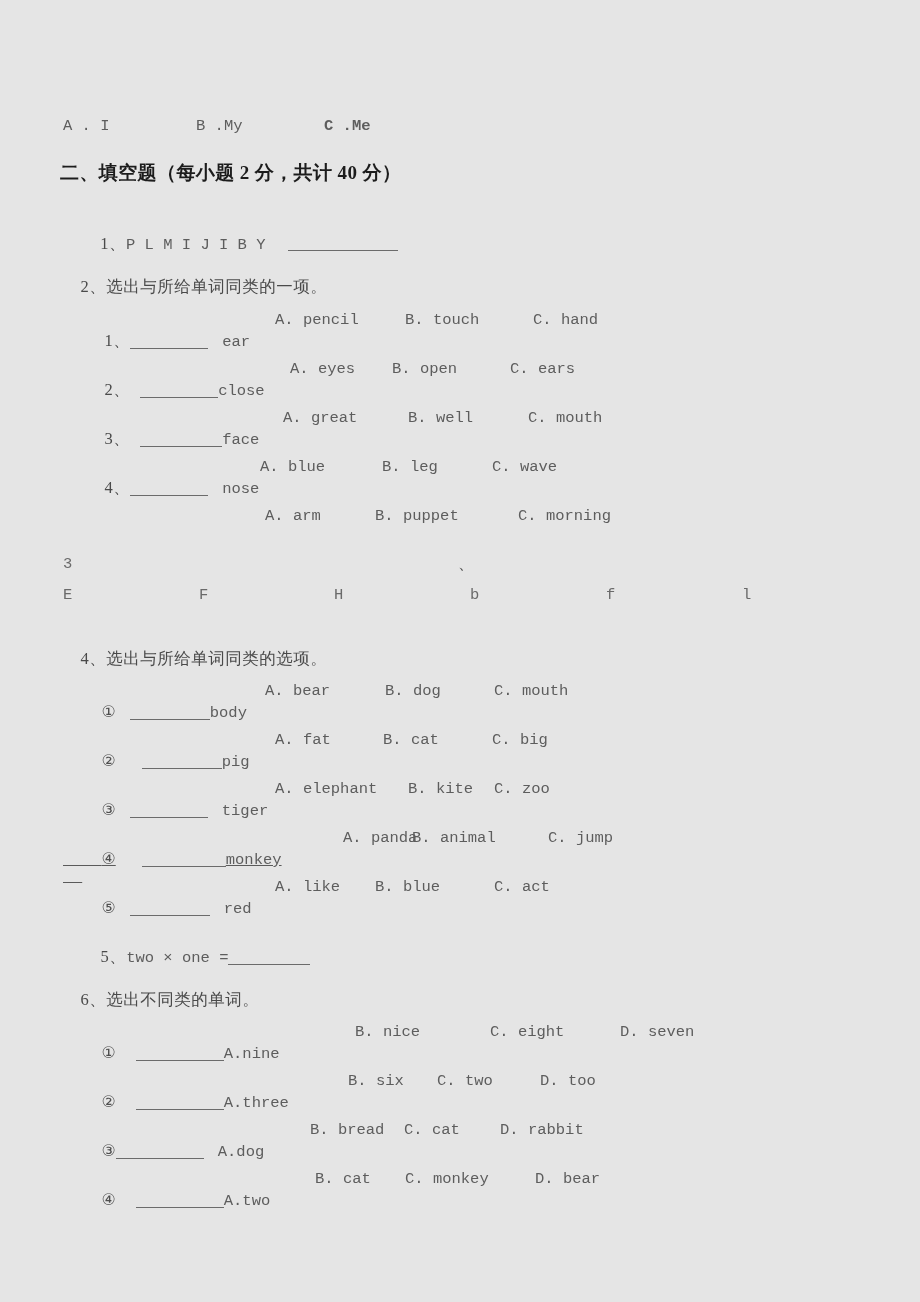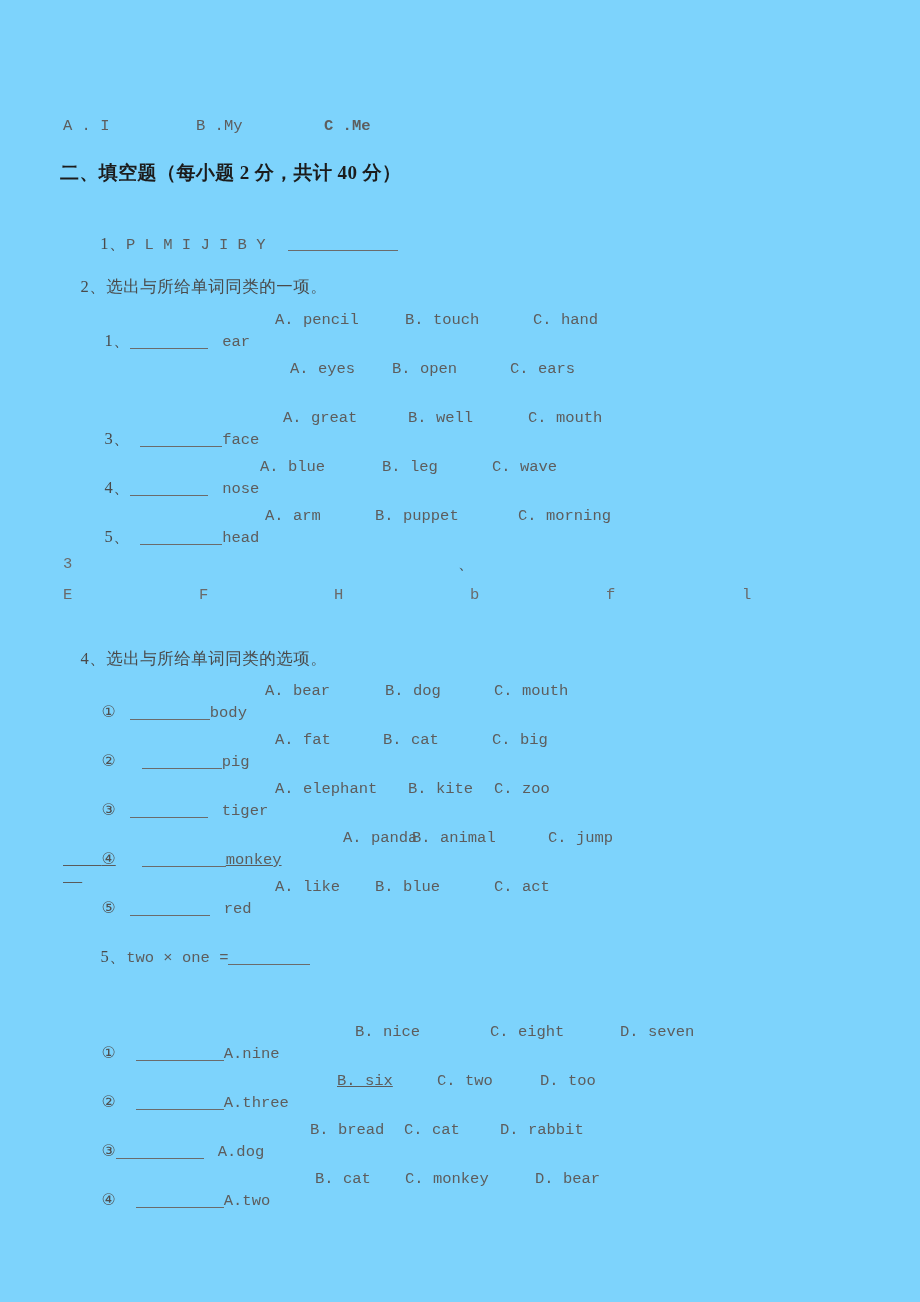--- a/index.html
+++ b/index.html
@@ -12,21 +12,21 @@
     width: 920px;
     height: 1302px;
     position: relative;
     font-family: "Liberation Mono", "DejaVu Sans Mono", monospace;
     color: #5a5a5a;
     overflow: hidden;
   }
   .page {
     position: absolute;
     inset: 0;
-    background: #7dd3fc;
+    background: #e5e5e5;
   }
 
   
   .row {
     position: absolute;
     white-space: pre;
     line-height: 1;
   }
 
   
@@ -113,41 +113,41 @@
     <span>2、</span><span>选出与所给单词同类的一项。</span>
   </div>
 
   <div class="row" style="left:66px; top:313px;">
     <span class="cn">1、</span><span class="blank-inline" style="width:78px;"></span><span class="en" style="margin-left:14px;">ear</span>
   </div>
   <div class="opt" style="left:275px; top:313px;">A. pencil</div>
   <div class="opt" style="left:405px; top:313px;">B. touch</div>
   <div class="opt" style="left:533px; top:313px;">C. hand</div>
 
+  <div class="row" style="left:66px; top:362px;">
+    <span class="cn">2、</span><span class="blank-inline" style="width:78px; margin-left:10px;"></span><span class="en">close</span>
+  </div>
   <div class="opt" style="left:290px; top:362px;">A. eyes</div>
   <div class="opt" style="left:392px; top:362px;">B. open</div>
   <div class="opt" style="left:510px; top:362px;">C. ears</div>
 
   <div class="row" style="left:66px; top:411px;">
     <span class="cn">3、</span><span class="blank-inline" style="width:82px; margin-left:10px;"></span><span class="en">face</span>
   </div>
   <div class="opt" style="left:283px; top:411px;">A. great</div>
   <div class="opt" style="left:408px; top:411px;">B. well</div>
   <div class="opt" style="left:528px; top:411px;">C. mouth</div>
 
   <div class="row" style="left:66px; top:460px;">
     <span class="cn">4、</span><span class="blank-inline" style="width:78px;"></span><span class="en" style="margin-left:14px;">nose</span>
   </div>
   <div class="opt" style="left:260px; top:460px;">A. blue</div>
   <div class="opt" style="left:382px; top:460px;">B. leg</div>
   <div class="opt" style="left:492px; top:460px;">C. wave</div>
 
-  <div class="row" style="left:66px; top:509px;">
-    <span class="cn">5、</span><span class="blank-inline" style="width:82px; margin-left:10px;"></span><span class="en">head</span>
-  </div>
   <div class="opt" style="left:265px; top:509px;">A. arm</div>
   <div class="opt" style="left:375px; top:509px;">B. puppet</div>
   <div class="opt" style="left:518px; top:509px;">C. morning</div>
 
   <div class="glyph" style="left:63px; top:557px;">3</div>
   <div class="tick" style="left:458px; top:556px;">、</div>
 
   <div class="glyph" style="left:63px;  top:588px;">E</div>
   <div class="glyph" style="left:199px; top:588px;">F</div>
   <div class="glyph" style="left:334px; top:588px;">H</div>
@@ -191,32 +191,35 @@
     <span class="circnum">⑤</span><span class="blank-inline" style="width:80px; margin-left:14px;"></span><span class="en" style="margin-left:14px;">red</span>
   </div>
   <div class="opt" style="left:275px; top:880px;">A. like</div>
   <div class="opt" style="left:375px; top:880px;">B. blue</div>
   <div class="opt" style="left:494px; top:880px;">C. act</div>
 
   <div class="row" style="left:62px; top:929px;">
     <span class="cn">5、</span><span class="en">two × one =</span><span class="blank-inline" style="width:82px;"></span>
   </div>
 
+  <div class="row cn" style="left:62px; top:975px;">
+    <span>6、</span><span>选出不同类的单词。</span>
+  </div>
 
   <div class="row" style="left:63px; top:1025px;">
     <span class="circnum">①</span><span class="blank-inline" style="width:88px; margin-left:20px;"></span><span class="en">A.nine</span>
   </div>
   <div class="opt" style="left:355px; top:1025px;">B. nice</div>
   <div class="opt" style="left:490px; top:1025px;">C. eight</div>
   <div class="opt" style="left:620px; top:1025px;">D. seven</div>
 
   <div class="row" style="left:63px; top:1074px;">
     <span class="circnum">②</span><span class="blank-inline" style="width:88px; margin-left:20px;"></span><span class="en">A.three</span>
   </div>
-  <div class="opt" style="left:337px; top:1074px;text-decoration:underline;">B. six</div>
+  <div class="opt" style="left:348px; top:1074px;">B. six</div>
   <div class="opt" style="left:437px; top:1074px;">C. two</div>
   <div class="opt" style="left:540px; top:1074px;">D. too</div>
 
   <div class="row" style="left:63px; top:1123px;">
     <span class="circnum">③</span><span class="blank-inline" style="width:88px;"></span><span class="en" style="margin-left:14px;">A.dog</span>
   </div>
   <div class="opt" style="left:310px; top:1123px;">B. bread</div>
   <div class="opt" style="left:404px; top:1123px;">C. cat</div>
   <div class="opt" style="left:500px; top:1123px;">D. rabbit</div>
 

